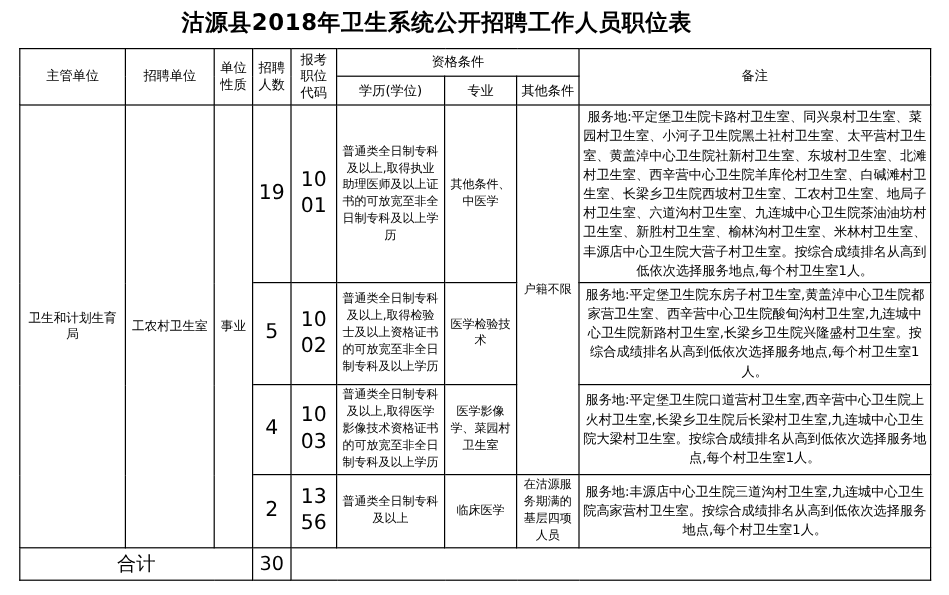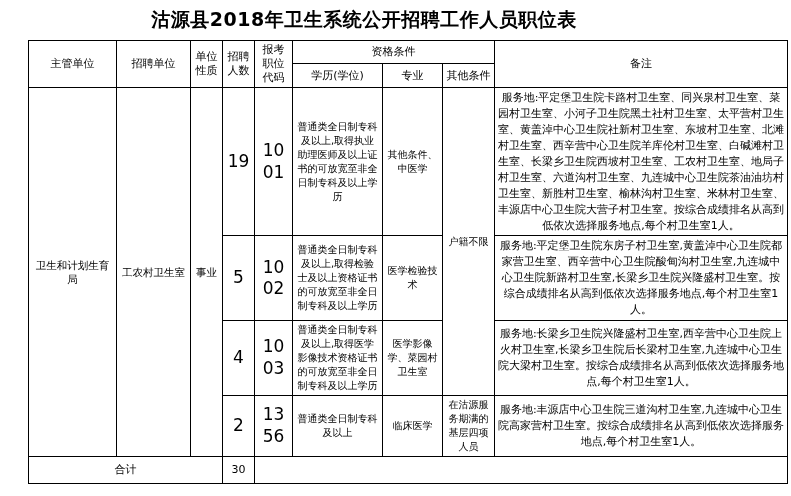--- a/index.html
+++ b/index.html
@@ -12,21 +12,21 @@
     background: #ffffff;
     font-family: "DejaVu Sans", "Liberation Sans", sans-serif;
     color: #000000;
     overflow: hidden;
   }
   .page {
     width: 728px;
     height: 496px;
     position: relative;
     box-sizing: border-box;
-    padding: 0 28px;
+    padding: 0 16px;
   }
   .doc-title {
     text-align: center;
     font-size: 19px;
     font-weight: bold;
     letter-spacing: 0.5px;
     padding: 8px 0 9px 0;
     line-height: 1.2;
   }
   table.job-table {
@@ -61,21 +61,21 @@
   }
   .vert-label {
     font-size: 10.5px;
     line-height: 1.35;
   }
   .num {
     font-size: 17px;
   }
   .total-row td {
     height: 22px;
-    font-size: 11px;
+    font-size: 16px;
   }
   .c1 { width: 88px; }
   .c2 { width: 74px; }
   .c3 { width: 32px; }
   .c4 { width: 32px; }
   .c5 { width: 38px; }
   .c6 { width: 90px; }
   .c7 { width: 60px; }
   .c8 { width: 52px; }
   .c9 { width: 293px; }
@@ -133,21 +133,21 @@
         <td class="cell-wrap">普通类全日制专科及以上,取得检验士及以上资格证书的可放宽至非全日制专科及以上学历</td>
         <td class="cell-wrap">医学检验技术</td>
         <td class="cell-note">服务地:平定堡卫生院东房子村卫生室,黄盖淖中心卫生院都家营卫生室、西辛营中心卫生院酸甸沟村卫生室,九连城中心卫生院新路村卫生室,长梁乡卫生院兴隆盛村卫生室。按综合成绩排名从高到低依次选择服务地点,每个村卫生室1人。</td>
       </tr>
 
       <tr>
         <td class="num">4</td>
         <td class="num">1003</td>
         <td class="cell-wrap">普通类全日制专科及以上,取得医学影像技术资格证书的可放宽至非全日制专科及以上学历</td>
         <td class="cell-wrap">医学影像学、菜园村卫生室</td>
-        <td class="cell-note">服务地:长梁乡卫生院兴隆盛村卫生室,西辛营中心卫生院上火村卫生室,长梁乡卫生院后长梁村卫生室,九连城中心卫生院大梁村卫生室。按综合成绩排名从高到低依次选择服务地点,每个村卫生室1人。</td>
+        <td class="cell-note">服务地:平定堡卫生院口道营村卫生室,西辛营中心卫生院上火村卫生室,长梁乡卫生院后长梁村卫生室,九连城中心卫生院大梁村卫生室。按综合成绩排名从高到低依次选择服务地点,每个村卫生室1人。</td>
       </tr>
 
       <tr>
         <td class="num">2</td>
         <td class="num">1356</td>
         <td class="cell-wrap">普通类全日制专科及以上</td>
         <td class="cell-wrap">临床医学</td>
         <td class="cell-wrap">在沽源服务期满的基层四项人员</td>
         <td class="cell-note">服务地:丰源店中心卫生院三道沟村卫生室,九连城中心卫生院高家营村卫生室。按综合成绩排名从高到低依次选择服务地点,每个村卫生室1人。</td>
       </tr>

